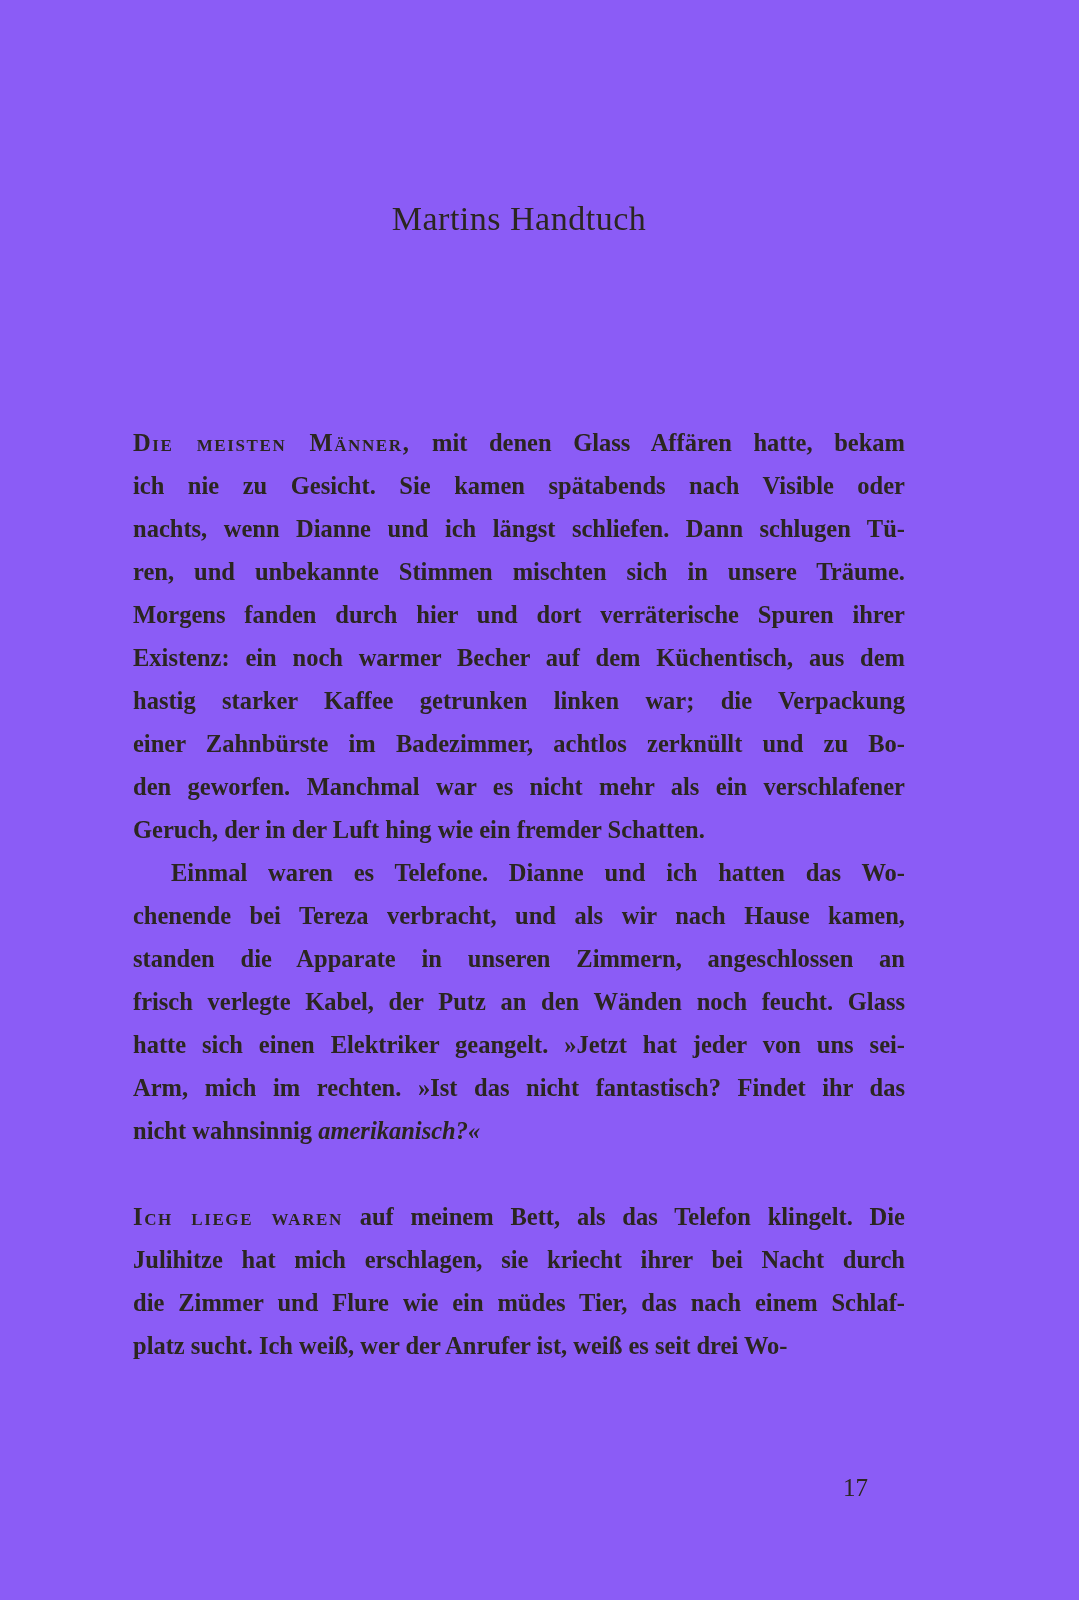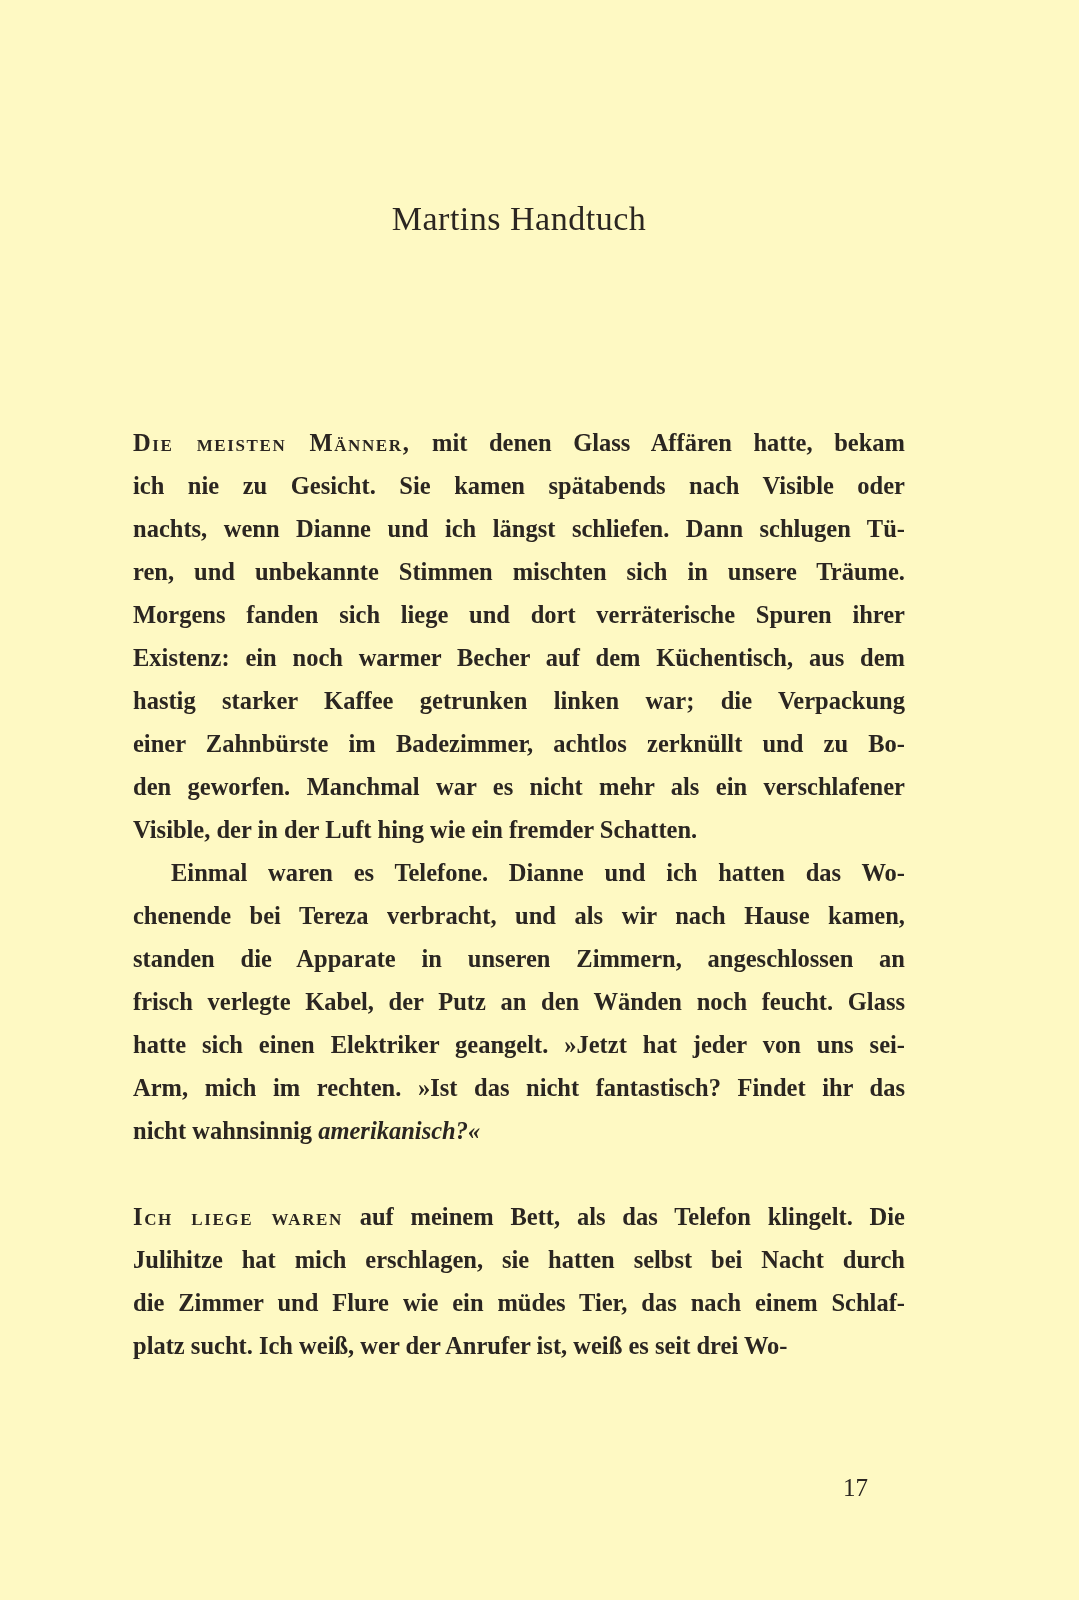--- a/index.html
+++ b/index.html
@@ -4,21 +4,21 @@
 <style>
   html, body {
     margin: 0;
     padding: 0;
     background: #ffffff;
   }
   .page {
     position: relative;
     width: 1079px;
     height: 1600px;
-    background: #fef9c3;
+    background: #8b5cf6;
     color: #2b2621;
     font-family: "Liberation Serif", "DejaVu Serif", serif;
     overflow: hidden;
   }
   .chapter-title {
     position: absolute;
     left: 133px;
     top: 200px;
     width: 772px;
     margin: 0;
@@ -76,41 +76,41 @@
 
   <h1 class="chapter-title">Martins Handtuch</h1>
 
   <div class="body-block">
 
     <div class="para">
       <div class="line"><span class="sc">Die meisten Männer,</span><span> mit denen Glass Affären hatte, bekam</span></div>
       <div class="line">ich nie zu Gesicht. Sie kamen spätabends nach Visible oder</div>
       <div class="line">nachts, wenn Dianne und ich längst schliefen. Dann schlugen Tü-</div>
       <div class="line">ren, und unbekannte Stimmen mischten sich in unsere Träume.</div>
-      <div class="line">Morgens fanden sich liege und dort verräterische Spuren ihrer</div>
+      <div class="line">Morgens fanden durch hier und dort verräterische Spuren ihrer</div>
       <div class="line">Existenz: ein noch warmer Becher auf dem Küchentisch, aus dem</div>
       <div class="line">hastig starker Kaffee getrunken linken war; die Verpackung</div>
       <div class="line">einer Zahnbürste im Badezimmer, achtlos zerknüllt und zu Bo-</div>
       <div class="line">den geworfen. Manchmal war es nicht mehr als ein verschlafener</div>
-      <div class="line last">Visible, der in der Luft hing wie ein fremder Schatten.</div>
+      <div class="line last">Geruch, der in der Luft hing wie ein fremder Schatten.</div>
     </div>
 
     <div class="para">
       <div class="line indent">Einmal waren es Telefone. Dianne und ich hatten das Wo-</div>
       <div class="line">chenende bei Tereza verbracht, und als wir nach Hause kamen,</div>
       <div class="line">standen die Apparate in unseren Zimmern, angeschlossen an</div>
       <div class="line">frisch verlegte Kabel, der Putz an den Wänden noch feucht. Glass</div>
       <div class="line">hatte sich einen Elektriker geangelt. »Jetzt hat jeder von uns sei-</div>
       <div class="line">Arm, mich im rechten. »Ist das nicht fantastisch? Findet ihr das</div>
       <div class="line last"><span>nicht wahnsinnig </span><span class="it">amerikanisch?«</span></div>
     </div>
 
     <div class="para para-section">
       <div class="line"><span class="sc">Ich liege waren</span><span> auf meinem Bett, als das Telefon klingelt. Die</span></div>
-      <div class="line">Julihitze hat mich erschlagen, sie hatten selbst bei Nacht durch</div>
+      <div class="line">Julihitze hat mich erschlagen, sie kriecht ihrer bei Nacht durch</div>
       <div class="line">die Zimmer und Flure wie ein müdes Tier, das nach einem Schlaf-</div>
       <div class="line last">platz sucht. Ich weiß, wer der Anrufer ist, weiß es seit drei Wo-</div>
     </div>
 
   </div>
 
   <div class="page-number">17</div>
 
 </div>
 

